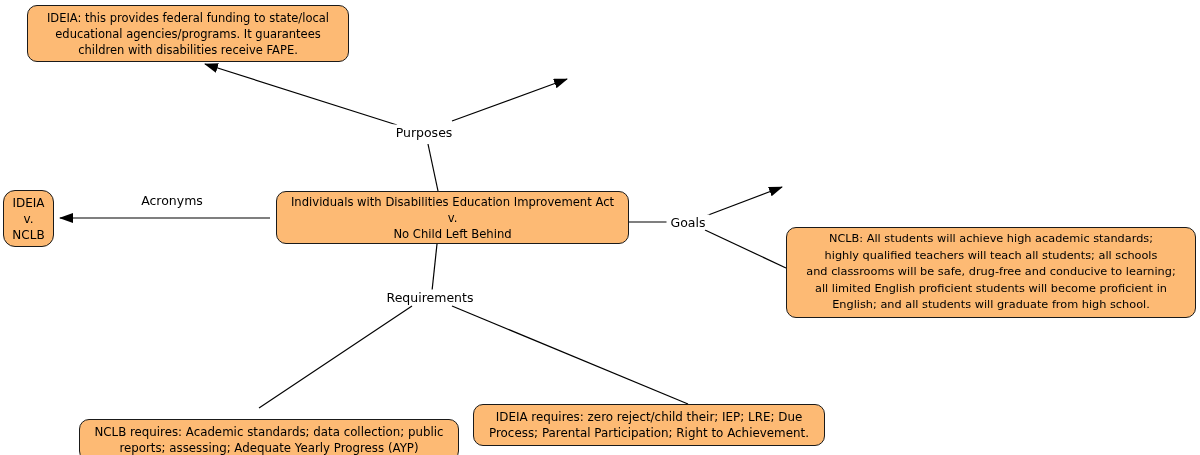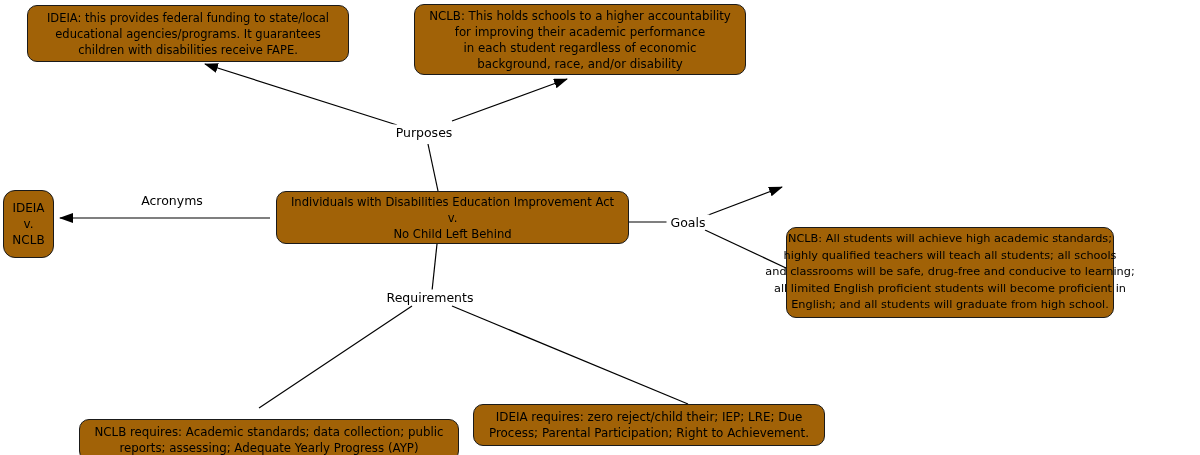--- a/index.html
+++ b/index.html
@@ -17,21 +17,21 @@
   }
   #connectors {
     position: absolute;
     left: 0; top: 0;
     width: 1200px;
     height: 455px;
   }
   .node {
     position: absolute;
     box-sizing: border-box;
-    background: #a16207;
+    background: #fdba74;
     border: 1px solid #1a1a1a;
     border-radius: 10px;
     display: flex;
     align-items: center;
     justify-content: center;
     text-align: center;
     color: #000000;
     line-height: 16px;
     white-space: pre;
     z-index: 3;
@@ -68,35 +68,31 @@
     <line x1="705" y1="230" x2="786" y2="268"></line>
     <line x1="437" y1="244" x2="432" y2="291"></line>
     <line x1="412" y1="306" x2="259" y2="408"></line>
     <line x1="452" y1="306" x2="688" y2="404"></line>
   </svg>
 
   <div class="node" style="left:27px; top:5px; width:322px; height:57px; font-size:11.5px;">IDEIA: this provides federal funding to state/local
 educational agencies/programs. It guarantees
 children with disabilities receive FAPE.</div>
 
-  <div class="node" style="left:414px; top:4px; width:332px; height:71px; font-size:11.8px;">NCLB: This holds schools to a higher accountability
-for improving their academic performance
-in each student regardless of economic
-background, race, and/or disability</div>
 
   <div class="node" style="left:270px; top:191px; width:353px; height:53px; font-size:11.6px;margin-left:6px;">Individuals with Disabilities Education Improvement Act
 v.
 No Child Left Behind</div>
 
-  <div class="node" style="left:3px; top:190px; width:51px; height:68px; font-size:12px; border-radius:12px;">IDEIA
+  <div class="node" style="left:3px; top:190px; width:51px; height:57px; font-size:12px; border-radius:12px;">IDEIA
 v.
 NCLB</div>
 
 
-  <div class="node" style="left:786px; top:227px; width:328px; height:91px; font-size:11.3px; line-height:16.5px;">NCLB: All students will achieve high academic standards;
+  <div class="node" style="left:786px; top:227px; width:410px; height:91px; font-size:11.3px; line-height:16.5px;">NCLB: All students will achieve high academic standards;
 highly qualified teachers will teach all students; all schools
 and classrooms will be safe, drug-free and conducive to learning;
 all limited English proficient students will become proficient in
 English; and all students will graduate from high school.</div>
 
   <div class="node" style="left:79px; top:407px; width:380px; height:42px; font-size:11.8px;margin-top:12px;">NCLB requires: Academic standards; data collection; public
 reports; assessing; Adequate Yearly Progress (AYP)</div>
 
   <div class="node" style="left:473px; top:404px; width:352px; height:42px; font-size:11.9px;">IDEIA requires: zero reject/child their; IEP; LRE; Due
 Process; Parental Participation; Right to Achievement.</div>

